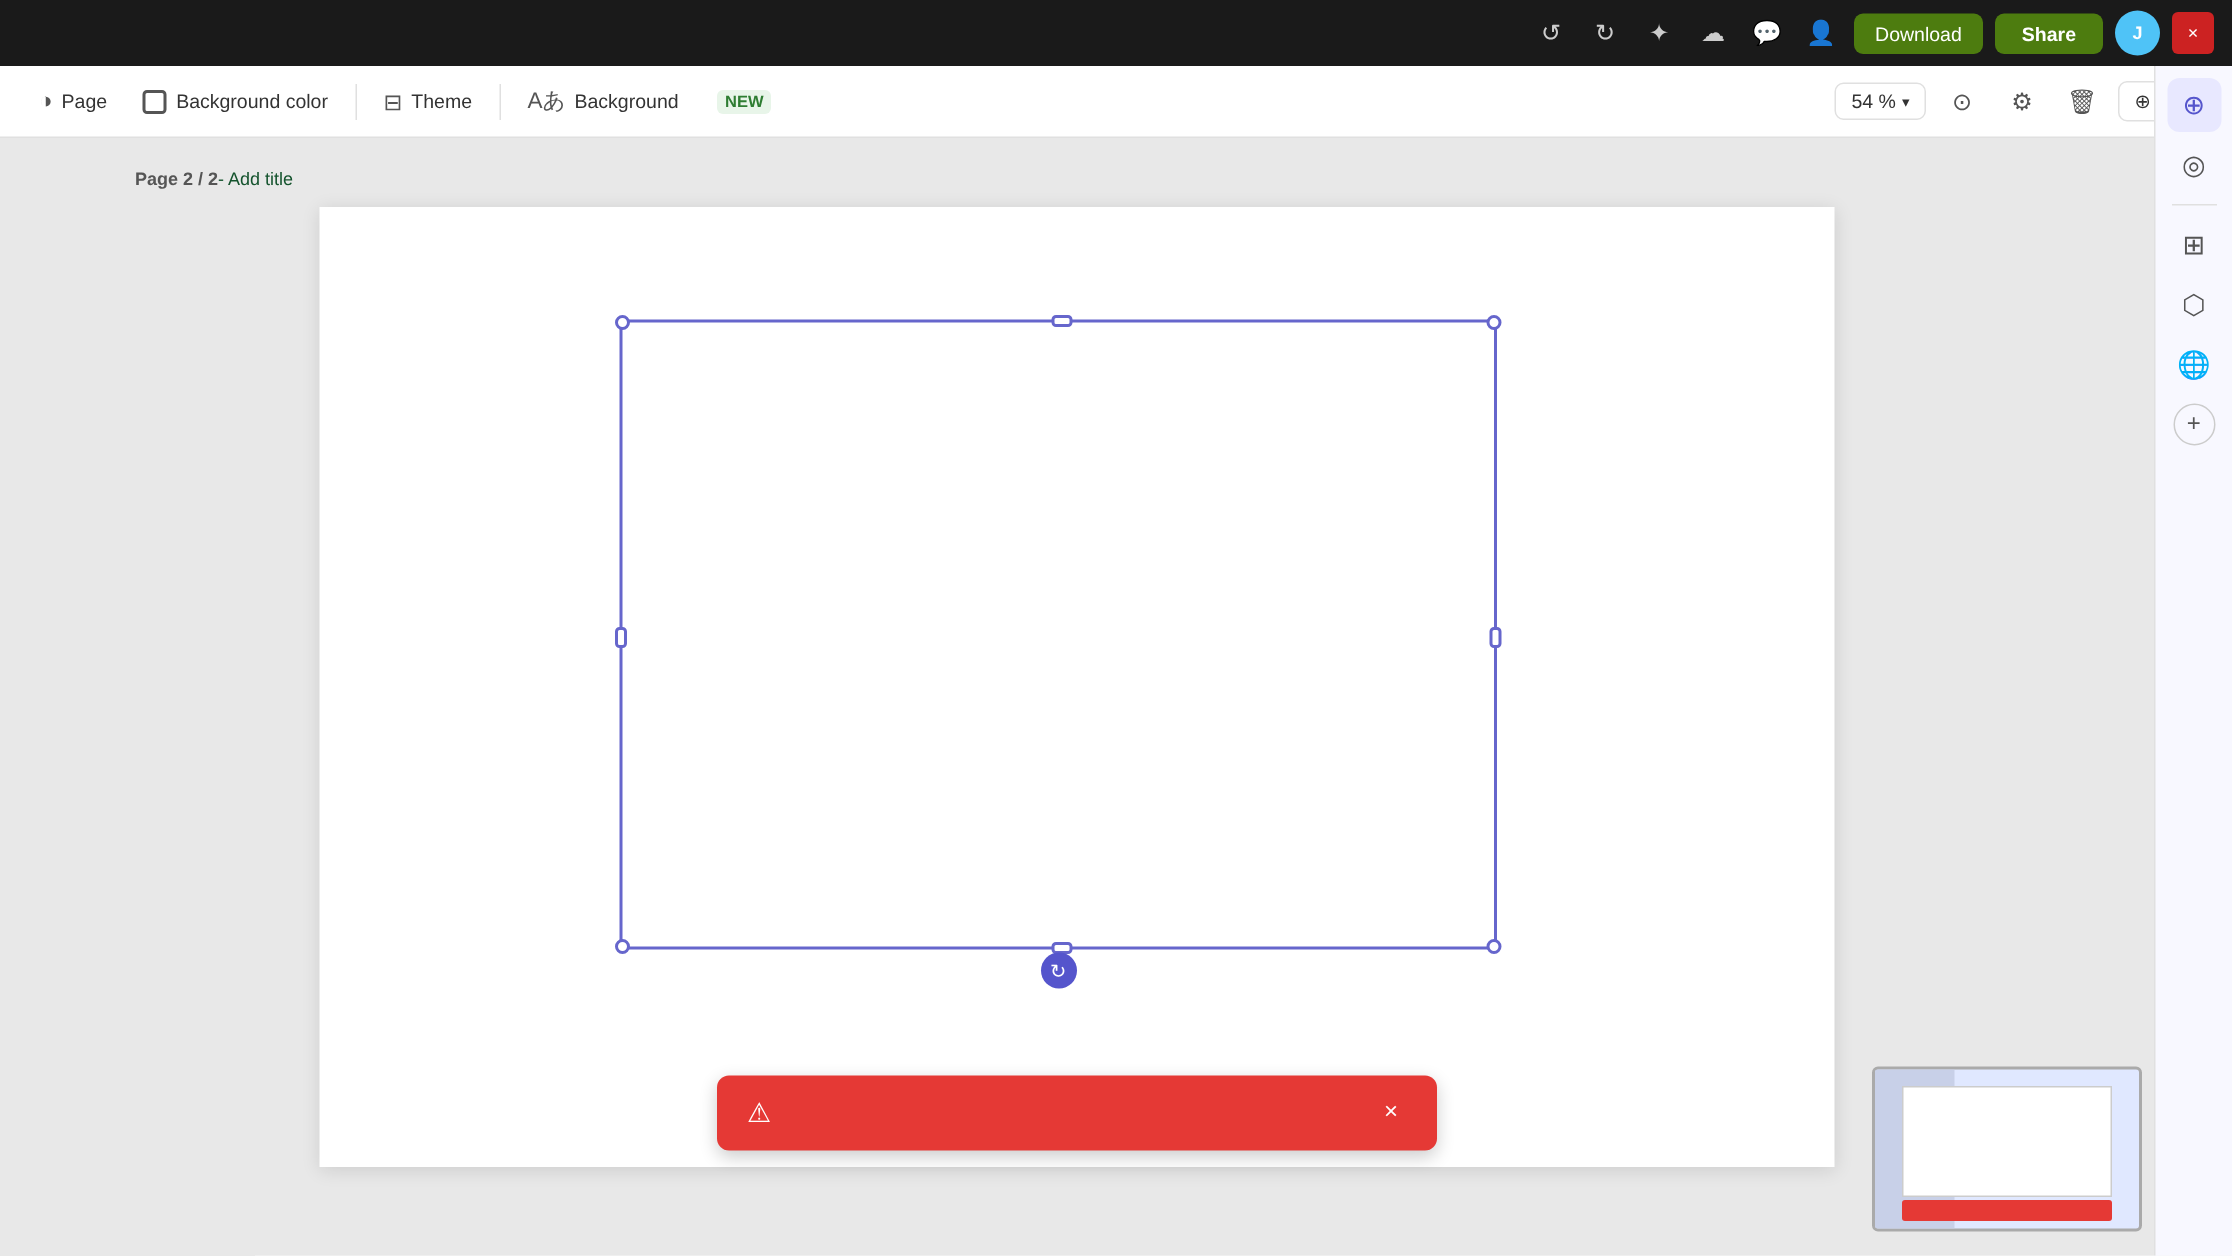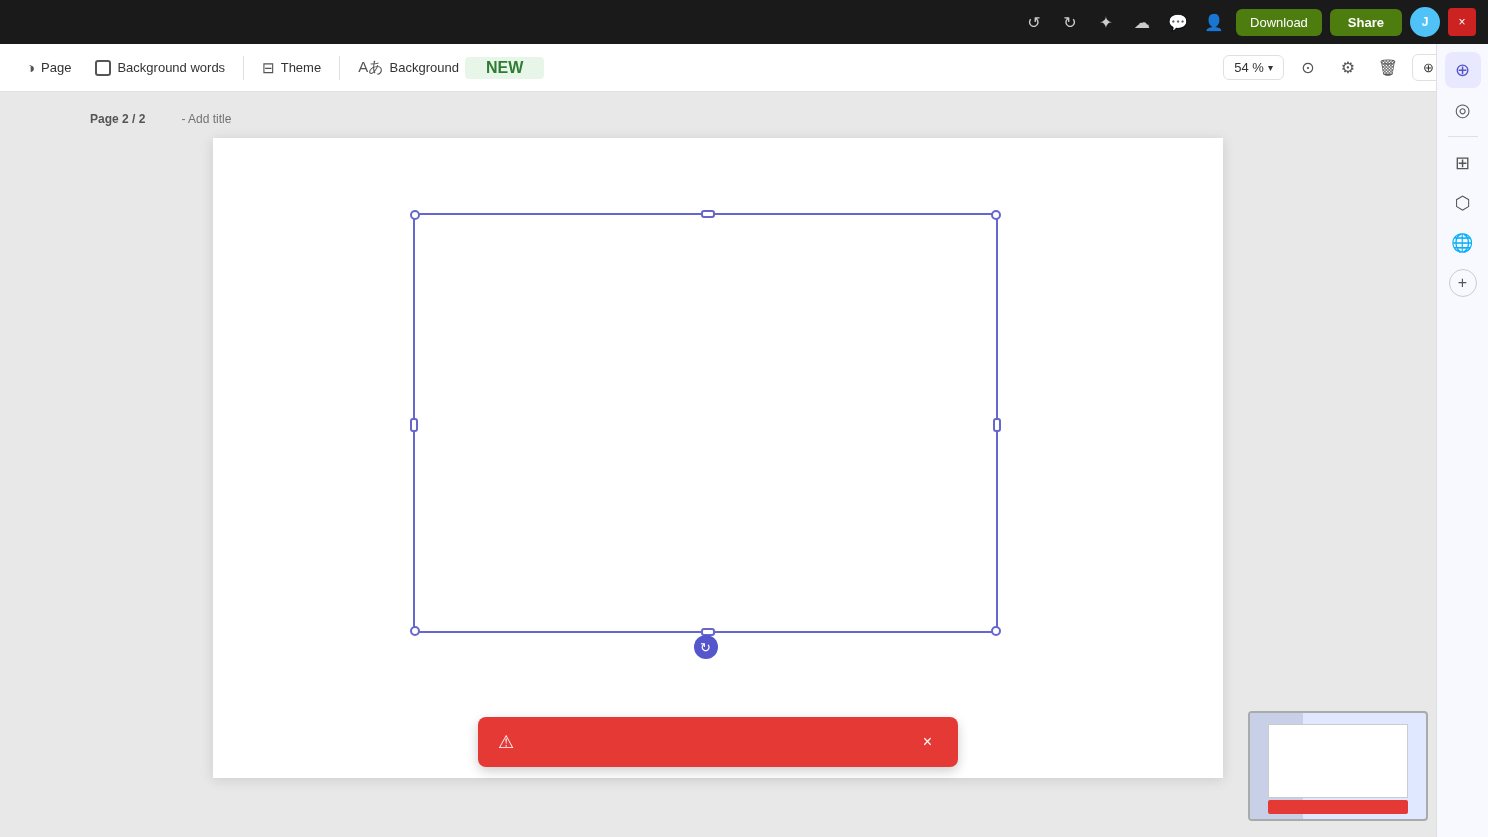--- a/index.html
+++ b/index.html
@@ -32,22 +32,22 @@
       display: flex; align-items: center; padding: 0 16px; gap: 4px;
     }
     .toolbar-item {
       display: flex; align-items: center; gap: 6px;
       padding: 6px 10px; border-radius: 6px; cursor: pointer;
       font-size: 13px; color: #333; white-space: nowrap;
     }
     .toolbar-icon { font-size: 15px; color: #555; }
     .toolbar-divider { width: 1px; height: 24px; background: #e0e0e0; margin: 0 4px; }
     .badge-new {
-      background: #e8f5e9; color: #2e7d32; font-size: 16px; font-weight: 700;
-      padding: 2px 21px; border-radius: 4px; text-transform: uppercase;
+      background: #e8f5e9; color: #2e7d32; font-size: 11px; font-weight: 700;
+      padding: 2px 5px; border-radius: 4px; text-transform: uppercase; margin-left: 20px;
     }
     .toolbar-right {
       margin-left: auto; display: flex; align-items: center; gap: 8px;
     }
     .zoom-control {
       display: flex; align-items: center; gap: 4px; border: 1px solid #e0e0e0;
       border-radius: 6px; padding: 4px 10px; cursor: pointer; font-size: 13px; color: #333;
     }
     .toolbar-icon-btn {
       width: 32px; height: 32px; border-radius: 6px; display: flex; align-items: center;
@@ -61,21 +61,21 @@
     
     #canvas-area {
       position: absolute; top: 92px; left: 0; right: 52px; bottom: 0;
       background: #e8e8e8; display: flex; flex-direction: column; align-items: center; padding-top: 20px;
       overflow: hidden;
     }
     #page-label {
       align-self: flex-start; margin-left: 90px; margin-bottom: 12px;
       font-size: 12px; color: #555;
     }
-    #page-label span.add-title { color: #737373; margin-left: 36px; }
+    #page-label span.add-title { color: #14532d; }
 
     #canvas-wrapper {
       position: relative; width: 1010px; height: 640px;
     }
     #canvas-page {
       width: 100%; height: 100%; background: #fff;
       box-shadow: 0 2px 12px rgba(0,0,0,0.12);
     }
 
     
@@ -175,21 +175,21 @@
 
 <div id="toolbar">
 
   <div class="toolbar-item">
     <span class="toolbar-icon">◑</span>
     <span>Page</span>
   </div>
 
   <div class="toolbar-item">
     <span style="width:16px;height:16px;border:2px solid #555;border-radius:3px;display:inline-block;"></span>
-    <span>Background words</span>
+    <span>Background color</span>
   </div>
 
   <div class="toolbar-divider"></div>
 
   <div class="toolbar-item">
     <span class="toolbar-icon">⊟</span>
     <span>Theme</span>
   </div>
 
   <div class="toolbar-divider"></div>

